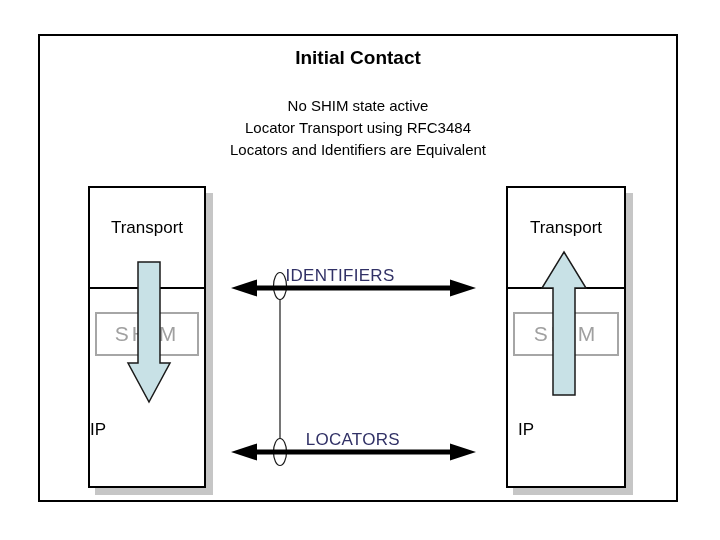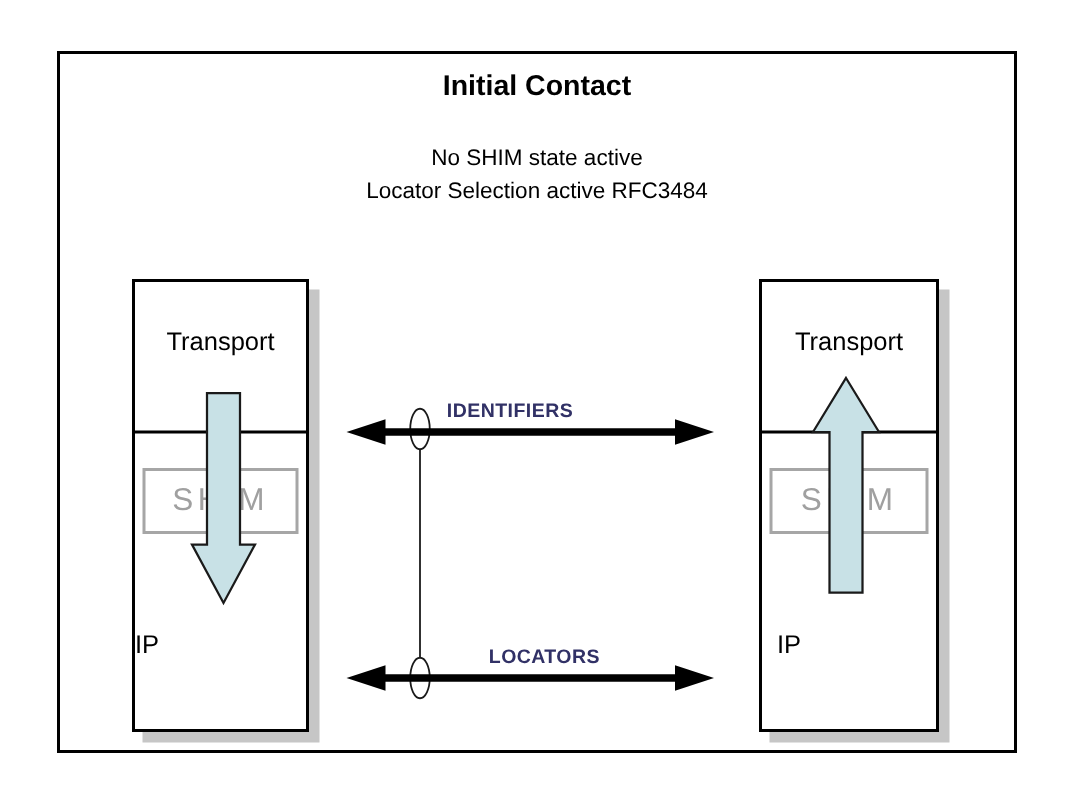--- a/index.html
+++ b/index.html
@@ -59,21 +59,21 @@
   .stack-left  .shimbox { width: 104px; }
   .stack-right .shimbox { width: 106px; }
   .ip {
     position: absolute; left: 0; right: 0; top: 232px;
     text-align: left; font-size: 17px; color: #000;
   }
   .stack-right .ip { transform: translateX(10px); }
 
   .chan-label {
     position: absolute; width: 122px; text-align: center;
-    font-size: 13px; font-weight: bold; letter-spacing: 0.3px;
+    font-size: 17px; font-weight: normal; letter-spacing: 0.3px;
     color: #313166;
   }
   .chan-label.ident { left: 279px; top: 266px; }
   .chan-label.loc   { left: 278px; top: 430px; text-align: right; }
 
   svg.overlay {
     position: absolute; left: 0; top: 0;
     width: 720px; height: 540px;
     z-index: 5; pointer-events: none;
   }
@@ -81,21 +81,22 @@
 </head>
 <body>
 
 <div class="page">
   <div class="frame"></div>
 
   <div class="title">Initial Contact</div>
 
   <div class="subtitle">
     <div>No SHIM state active</div>
-    <div>Locator Selection active RFC3484</div>
+    <div>Locator Transport using RFC3484</div>
+    <div>Locators and Identifiers are Equivalent</div>
   </div>
 
   <div class="stack stack-left">
     <div class="transport">Transport</div>
     <div class="hline"></div>
     <div class="shimbox">
       <span>SHIM</span>
     </div>
     <div class="ip">IP</div>
   </div>

